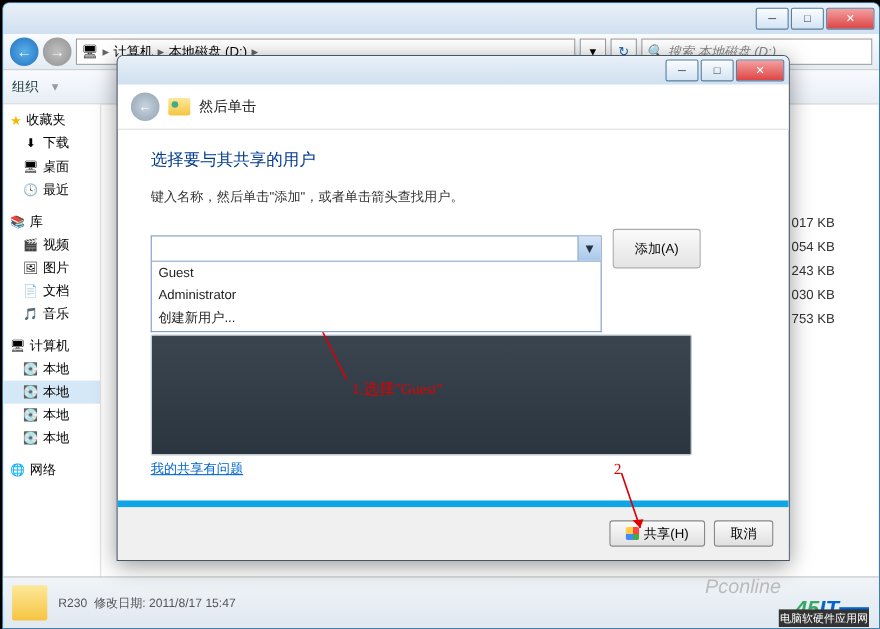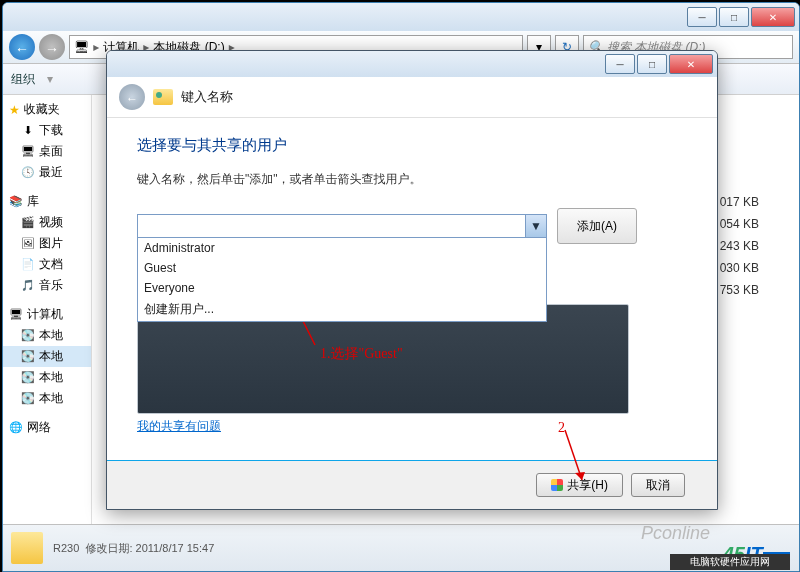--- a/index.html
+++ b/index.html
@@ -44,32 +44,32 @@
 .dlg-instr{font-size:12px;color:#333;margin-bottom:20px}
 .combo-row{display:flex;gap:10px;align-items:center}
 .combo{position:relative;width:410px}
 .combo-input{width:100%;height:24px;border:1px solid #7a9cc6;box-sizing:border-box;padding:0 24px 0 4px}
 .combo-btn{position:absolute;right:1px;top:1px;width:20px;height:22px;background:linear-gradient(#d4e4f8,#a8c8e8);border-left:1px solid #7a9cc6;display:flex;align-items:center;justify-content:center;color:#234}
 .add-btn{width:80px;height:36px;border:1px solid #aaa;background:linear-gradient(#fafafa,#e4e4e4);border-radius:3px;font-size:12px}
 .dropdown{position:absolute;top:24px;left:0;width:408px;border:1px solid #7a9cc6;border-top:none;background:#fff;z-index:10}
 .dd-item{padding:3px 6px;font-size:12px;color:#222}
 .listbox{margin-top:60px;width:490px;height:108px;border:1px solid #c0c8d0;background:linear-gradient(#3a4550,#2a3540);border-radius:2px}
 .troubleshoot{margin-top:4px;color:#0066cc;font-size:12px;text-decoration:underline;cursor:pointer}
-.dlg-footer{position:absolute;bottom:0;left:0;right:0;height:48px;background:#f0f0f0;border-top:1px solid #0ea5e9;display:flex;align-items:center;justify-content:flex-end;padding:0 32px;gap:8px}
+.dlg-footer{position:absolute;bottom:0;left:0;right:0;height:48px;background:#f0f0f0;border-top:6px solid #0ea5e9;display:flex;align-items:center;justify-content:flex-end;padding:0 14px;gap:8px}
 .dlg-btn{height:24px;padding:0 14px;border:1px solid #888;background:linear-gradient(#fafafa,#e0e0e0);border-radius:3px;font-size:12px;display:flex;align-items:center;gap:4px}
 .shield{width:12px;height:12px;background:conic-gradient(#f44 0 25%,#4a4 25% 50%,#48f 50% 75%,#fc4 75% 100%);border-radius:2px}
 
 .annot{position:absolute;color:#d00;font-size:14px;font-family:SimSun,serif;pointer-events:none}
 .arrow{position:absolute;pointer-events:none}
 .watermark{position:absolute;bottom:6px;right:10px;display:flex;align-items:center;gap:4px;font-size:11px}
 .wm-logo{font-style:italic;font-weight:bold;font-size:20px}
 .wm-45{color:#3a6}
 .wm-it{color:#06c}
 .wm-com{background:#06c;color:#fff;padding:0 2px;font-size:10px;font-style:normal}
-.wm-sub{font-size:10px;color:#fff;background:#333;padding:1px 20px}
+.wm-sub{font-size:10px;color:#fff;background:#333;padding:1px 1px}
 .wm-pc{position:absolute;bottom:28px;right:90px;color:#bbb;font-size:18px;font-style:italic}
 </style>
 </head>
 <body>
 
 <div class="main-win">
   <div class="titlebar">
     <div class="win-btns">
       <div class="win-btn">─</div>
       <div class="win-btn">□</div>
@@ -191,33 +191,32 @@
   <div class="dlg-title">
     <div class="win-btns">
       <div class="win-btn">─</div>
       <div class="win-btn">□</div>
       <div class="win-btn win-close">✕</div>
     </div>
   </div>
   <div class="dlg-header">
     <div class="dlg-back">←</div>
     <div class="dlg-folder-icon"></div>
-    <span class="dlg-header-title">键入名称</span>
+    <span class="dlg-header-title">然后单击</span>
   </div>
   <div class="dlg-body">
     <div class="dlg-h1">选择要与其共享的用户</div>
     <div class="dlg-instr">键入名称，然后单击"添加"，或者单击箭头查找用户。</div>
     <div class="combo-row">
       <div class="combo">
         <input class="combo-input" type="text" style="">
         <div class="combo-btn">▼</div>
         <div class="dropdown">
+          <div class="dd-item">Guest</div>
           <div class="dd-item">Administrator</div>
-          <div class="dd-item">Guest</div>
-          <div class="dd-item">Everyone</div>
           <div class="dd-item">创建新用户...</div>
         </div>
       </div>
       <button class="add-btn">添加(A)</button>
     </div>
     <div class="listbox"></div>
     <div class="troubleshoot">我的共享有问题</div>
   </div>
   <div class="dlg-footer">
     <button class="dlg-btn">

